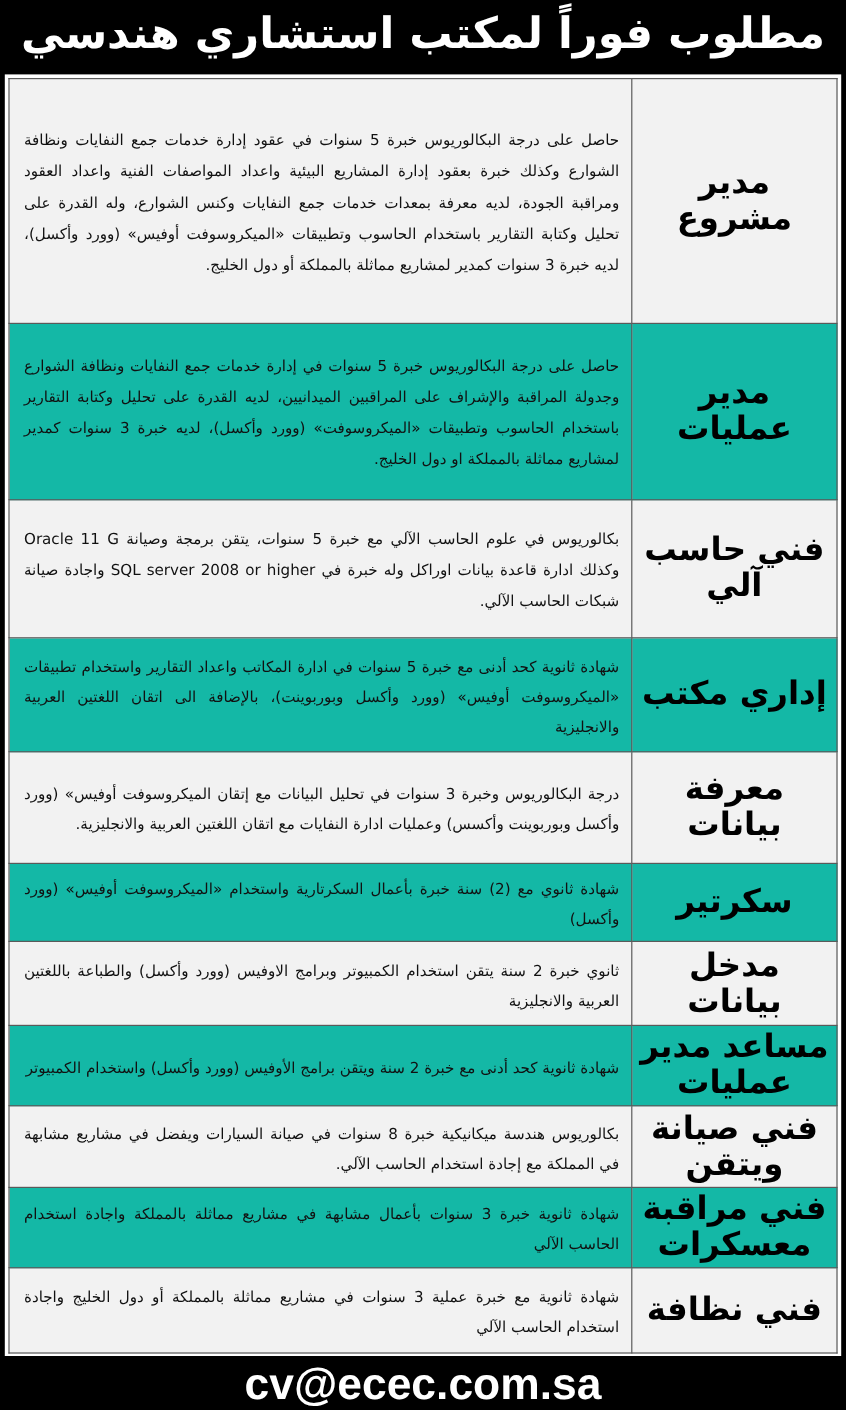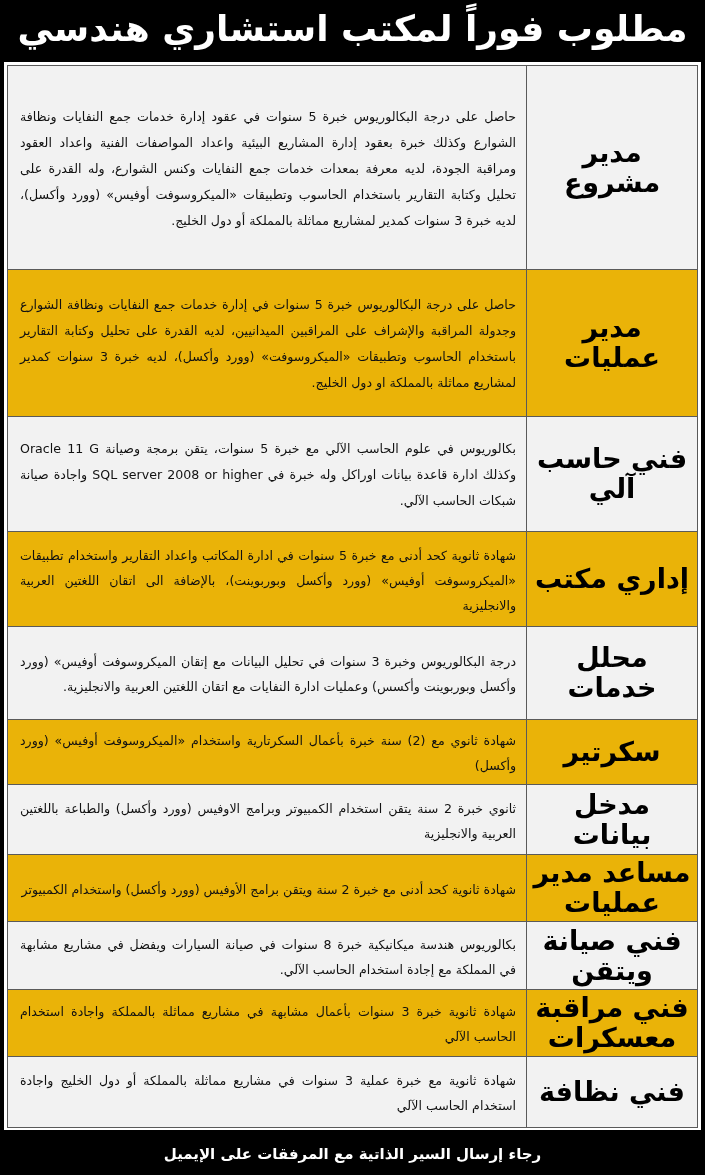--- a/index.html
+++ b/index.html
@@ -18,21 +18,21 @@
       background: #fff; padding: 3px;
     }
     table.jobs {
       width: 100%; height: 100%; border-collapse: collapse; direction: rtl;
       table-layout: fixed;
     }
     table.jobs td {
       border: 1.5px solid #5a5a5a; vertical-align: middle;
     }
     table.jobs tr.alt td { background: #f2f2f2; }
-    table.jobs tr.plain td { background: #eab308; }
+    table.jobs tr.plain td { background: #14b8a6; }
     td.title {
       width: 171px; text-align: center; font-weight: bold;
       font-size: 27px; color: #000; font-family: "DejaVu Sans", sans-serif;
       line-height: 1.1; padding: 0 6px; letter-spacing: -0.5px;
     }
     td.desc {
       text-align: justify; text-align-last: right; font-weight: normal;
       font-size: 12.6px; line-height: 26px; color: #111;
       padding: 6px 10px 4px 12px; font-family: "DejaVu Sans", sans-serif;
     }
@@ -69,21 +69,21 @@
     </tr>
     <tr class="alt" style="height:115px">
       <td class="title">فني حاسب آلي</td>
       <td class="desc">بكالوريوس في علوم الحاسب الآلي مع خبرة 5 سنوات، يتقن برمجة وصيانة Oracle 11 G وكذلك ادارة قاعدة بيانات اوراكل وله خبرة في SQL server 2008 or higher واجادة صيانة شبكات الحاسب الآلي.</td>
     </tr>
     <tr class="plain" style="height:95px">
       <td class="title">إداري مكتب</td>
       <td class="desc tight">شهادة ثانوية كحد أدنى مع خبرة 5 سنوات في ادارة المكاتب واعداد التقارير واستخدام تطبيقات «الميكروسوفت أوفيس» (وورد وأكسل وبوربوينت)، بالإضافة الى اتقان اللغتين العربية والانجليزية</td>
     </tr>
     <tr class="alt" style="height:93px">
-      <td class="title">محلل خدمات</td>
+      <td class="title">معرفة بيانات</td>
       <td class="desc tight">درجة البكالوريوس وخبرة 3 سنوات في تحليل البيانات مع إتقان الميكروسوفت أوفيس» (وورد وأكسل وبوربوينت وأكسس) وعمليات ادارة النفايات مع اتقان اللغتين العربية والانجليزية.</td>
     </tr>
     <tr class="plain" style="height:65px">
       <td class="title">سكرتير</td>
       <td class="desc tight">شهادة ثانوي مع (2) سنة خبرة بأعمال السكرتارية واستخدام «الميكروسوفت أوفيس» (وورد وأكسل)</td>
     </tr>
     <tr class="alt" style="height:70px">
       <td class="title">مدخل بيانات</td>
       <td class="desc tight">ثانوي خبرة 2 سنة يتقن استخدام الكمبيوتر وبرامج الاوفيس (وورد وأكسل) والطباعة باللغتين العربية والانجليزية</td>
     </tr>
@@ -101,14 +101,14 @@
     </tr>
     <tr class="alt" style="height:71px">
       <td class="title">فني نظافة</td>
       <td class="desc tight">شهادة ثانوية مع خبرة عملية 3 سنوات في مشاريع مماثلة بالمملكة أو دول الخليج واجادة استخدام الحاسب الآلي</td>
     </tr>
   </tbody>
     </table>
 </div>
 
 <div class="footer">
-  <span class="note">رجاء إرسال السير الذاتية مع المرفقات على الإيميل</span>
+  <span class="email">cv@ecec.com.sa</span>
 </div>
 
 </body></html>

